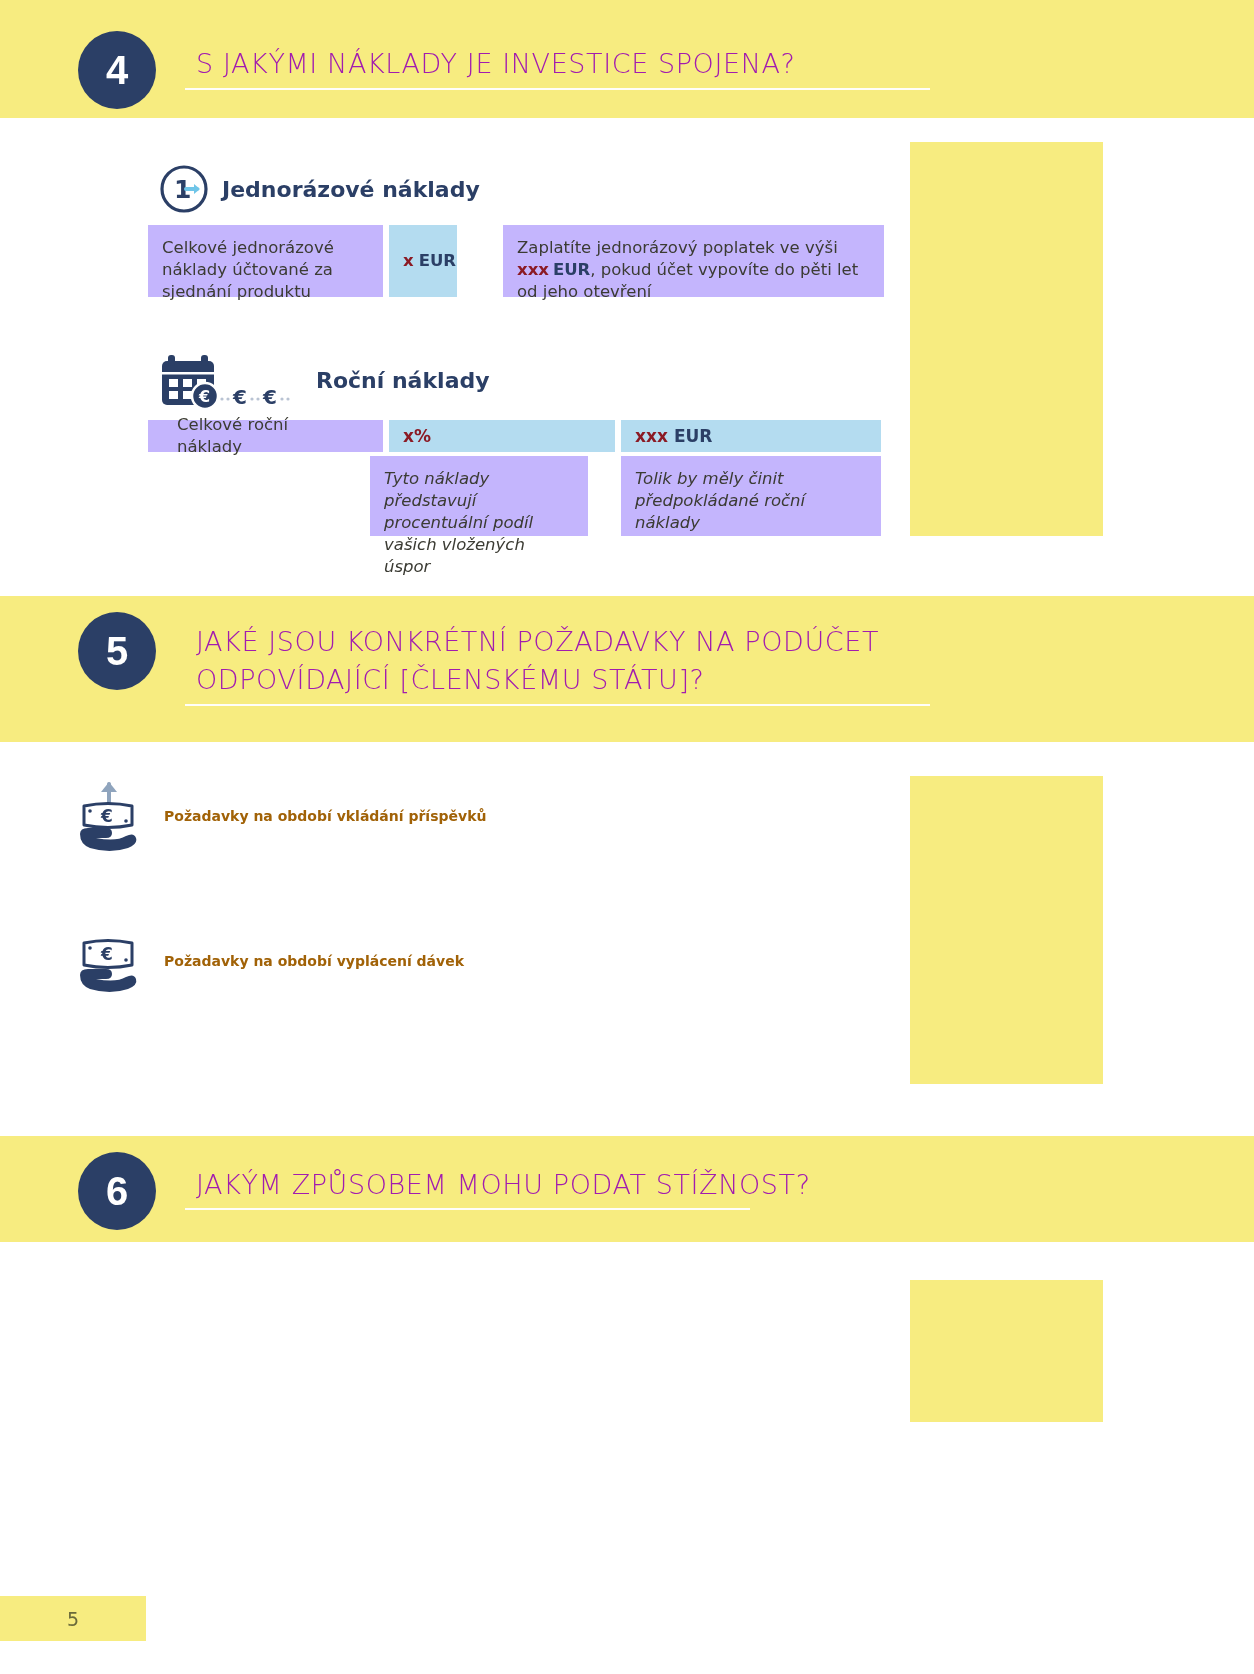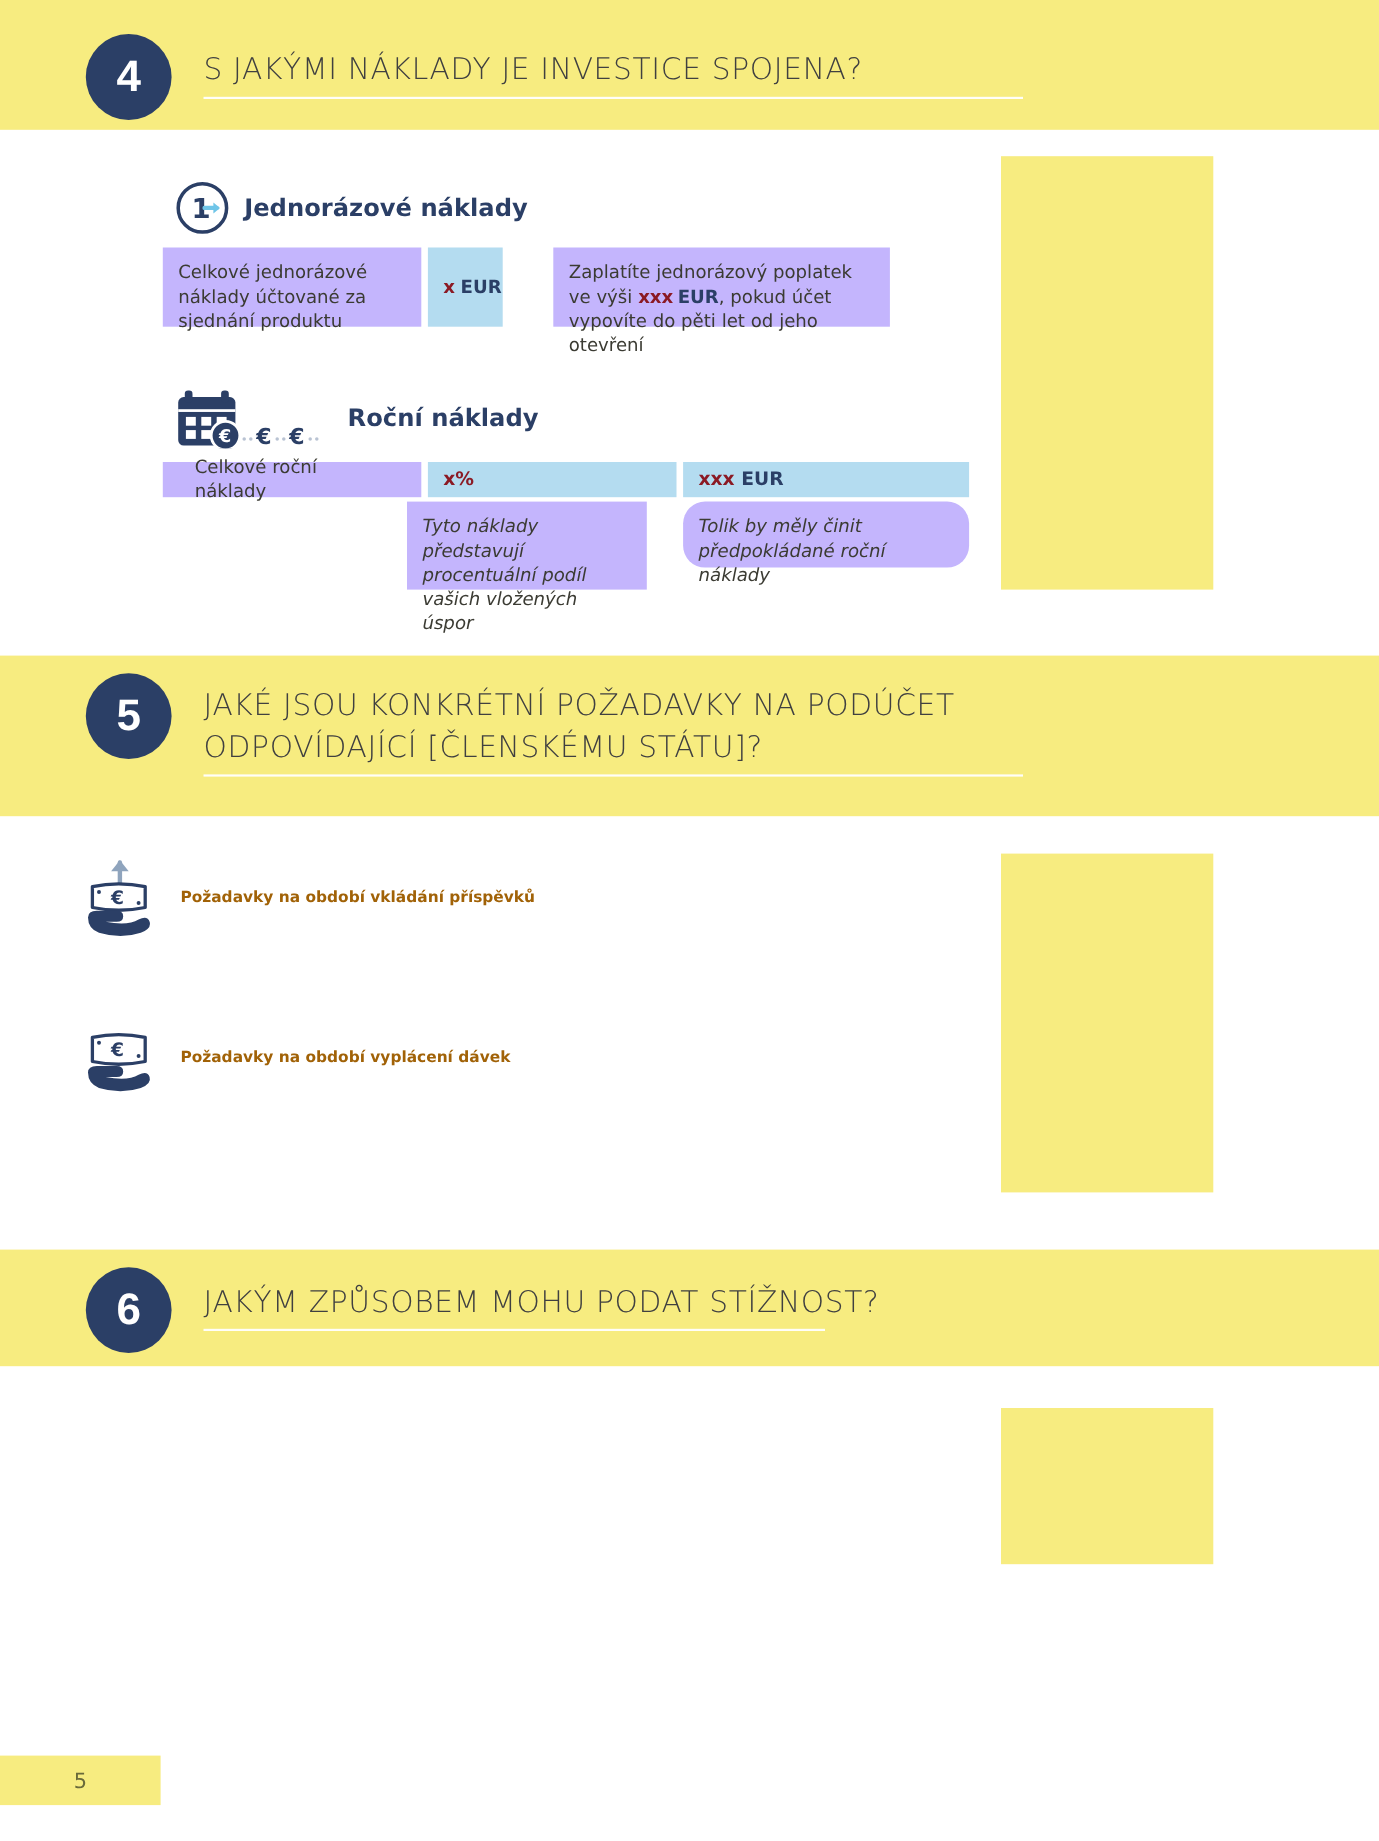--- a/index.html
+++ b/index.html
@@ -45,22 +45,22 @@
     justify-content: center;
     line-height: 1;
     font-family: "Liberation Sans", sans-serif;
   }
   #badge-4 { left: 78px; top: 31px; }
   #badge-5 { left: 78px; top: 612px; }
   #badge-6 { left: 78px; top: 1152px; }
 
   .sec-title {
     position: absolute;
-    left: 185px;
-    color: #404040;
+    left: 196px;
+    color: #a21caf;
     font-size: 27px;
     letter-spacing: 0.6px;
     font-family: "DejaVu Sans", sans-serif;
     font-weight: 300;
     line-height: 1.42;
     white-space: pre-line;
   }
   #title-4 { top: 45px; }
   #title-5 { top: 623px; }
   #title-6 { top: 1166px; }
@@ -105,32 +105,32 @@
   .cell.bold   { font-weight: bold; color: #2b3f66; font-size: 17px; }
   .cell.italic { font-style: italic; }
 
   .amt-x { color: #8b1a24; font-weight: bold; }
   .amt-u { color: #2b3f66; font-weight: bold; }
 
   
   #c1-label { left: 148px; top: 225px; width: 235px; height: 72px; }
   #c1-value { left: 389px; top: 225px; width: 68px;  height: 72px;
               display:flex; align-items:center; }
-  #c1-note  { left: 503px; top: 225px; width: 306px; height: 72px; }
+  #c1-note  { left: 503px; top: 225px; width: 381px; height: 72px; }
 
   
   #c2-label { left: 148px; top: 420px; width: 235px; height: 32px;
               display:flex; align-items:center; padding: 0 29px;
               justify-content: center; }
   #c2-h1 { left: 389px; top: 420px; width: 226px; height: 32px;
            display:flex; align-items:center; padding: 0 14px; }
   #c2-h2 { left: 621px; top: 420px; width: 260px; height: 32px;
            display:flex; align-items:center; padding: 0 14px; }
   #c2-b1 { left: 370px; top: 456px; width: 218px; height: 80px; }
-  #c2-b2 { left: 621px; top: 456px; width: 260px; height: 60px; border-radius: 20px; }
+  #c2-b2 { left: 621px; top: 456px; width: 260px; height: 80px; }
 
   
   .placeholder {
     position: absolute;
     background: #f7ec80;
   }
   #ph-4 { left: 910px; top: 142px;  width: 193px; height: 394px; }
   #ph-5 { left: 910px; top: 776px;  width: 193px; height: 308px; }
   #ph-6 { left: 910px; top: 1280px; width: 193px; height: 142px; }
 

